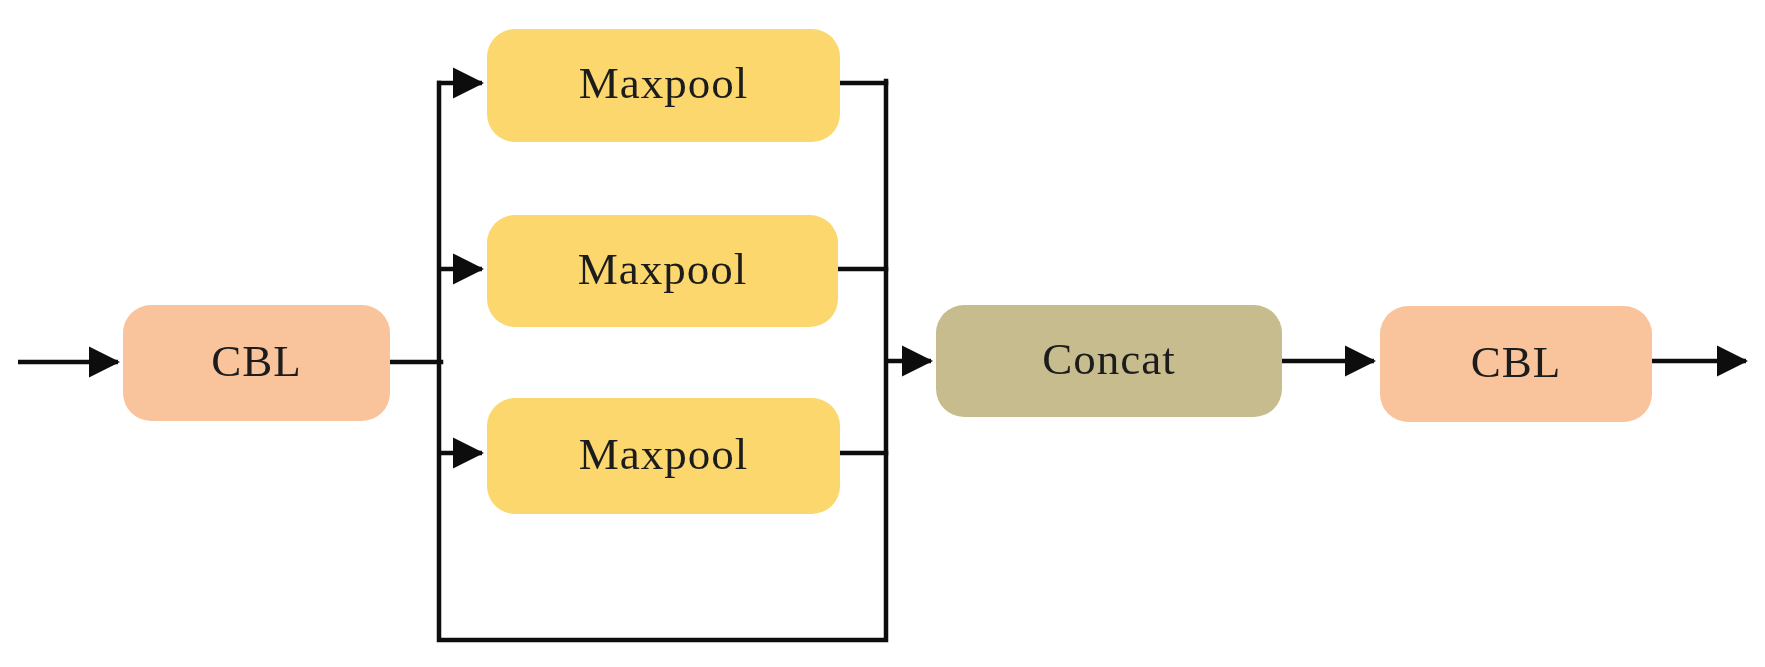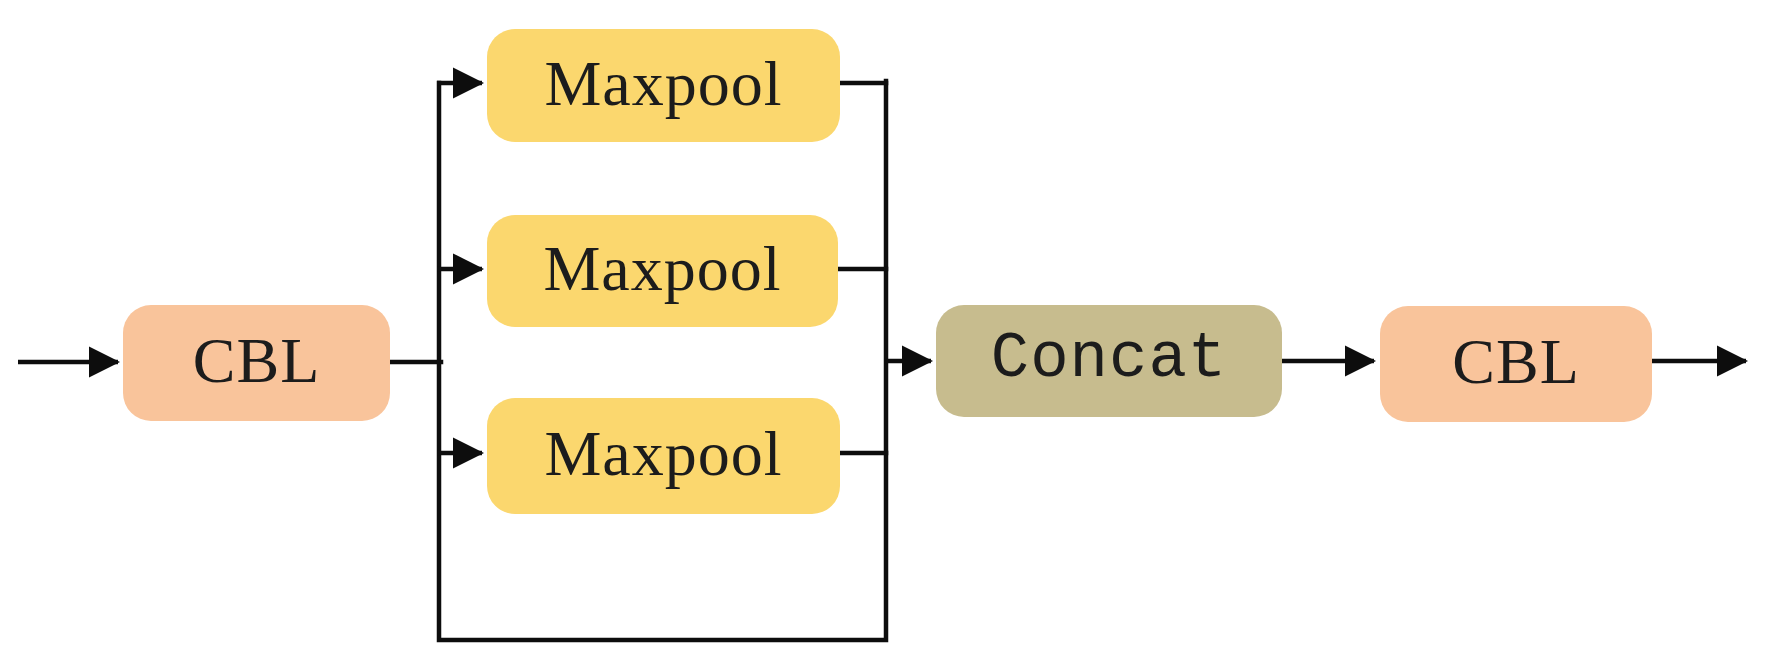--- a/index.html
+++ b/index.html
@@ -21,32 +21,32 @@
     width: 1765px;
     height: 667px;
   }
   .node {
     position: absolute;
     display: flex;
     align-items: center;
     justify-content: center;
     border-radius: 28px;
     color: #1c1c1c;
-    font-size: 64px;
+    font-size: 45px;
     line-height: 1;
     letter-spacing: 1px;
     user-select: none;
   }
   .node .lbl { transform: translateY(-2px); }
 
   .node-cbl-in   { left: 123px;  top: 305px; width: 267px; height: 116px; }
   .node-mp-top   { left: 487px;  top: 29px;  width: 353px; height: 113px; }
   .node-mp-mid   { left: 487px;  top: 215px; width: 351px; height: 112px; }
   .node-mp-bot   { left: 487px;  top: 398px; width: 353px; height: 116px; }
-  .node-concat   { left: 936px;  top: 305px; width: 346px; height: 112px; font-family: Liberation Mono, monospace; }
+  .node-concat   { left: 936px;  top: 305px; width: 346px; height: 112px; }
   .node-cbl-out  { left: 1380px; top: 306px; width: 272px; height: 116px; }
 </style>
 </head>
 <body>
 
 <div class="canvas">
 
   <svg class="wires" viewBox="0 0 1765 667" xmlns="http://www.w3.org/2000/svg">
     <defs>
       <marker id="arrow" viewBox="0 0 10 10" refX="9.3" refY="5" markerWidth="7" markerHeight="7" orient="auto">

